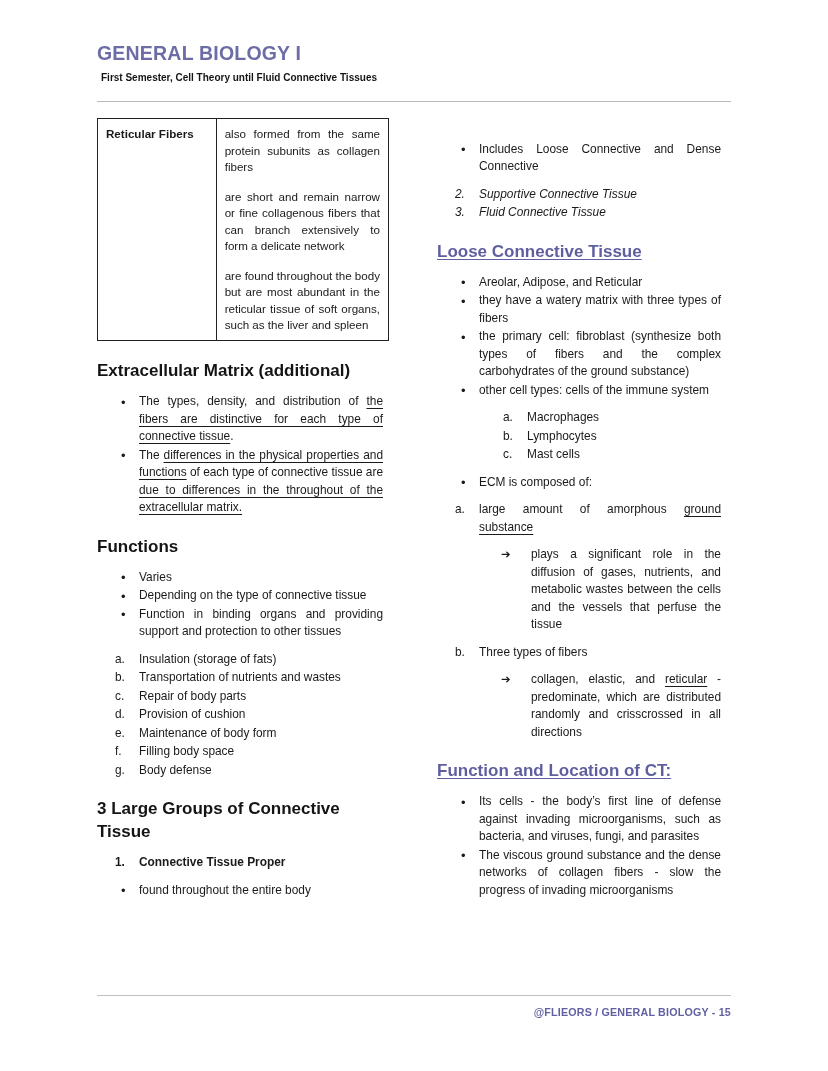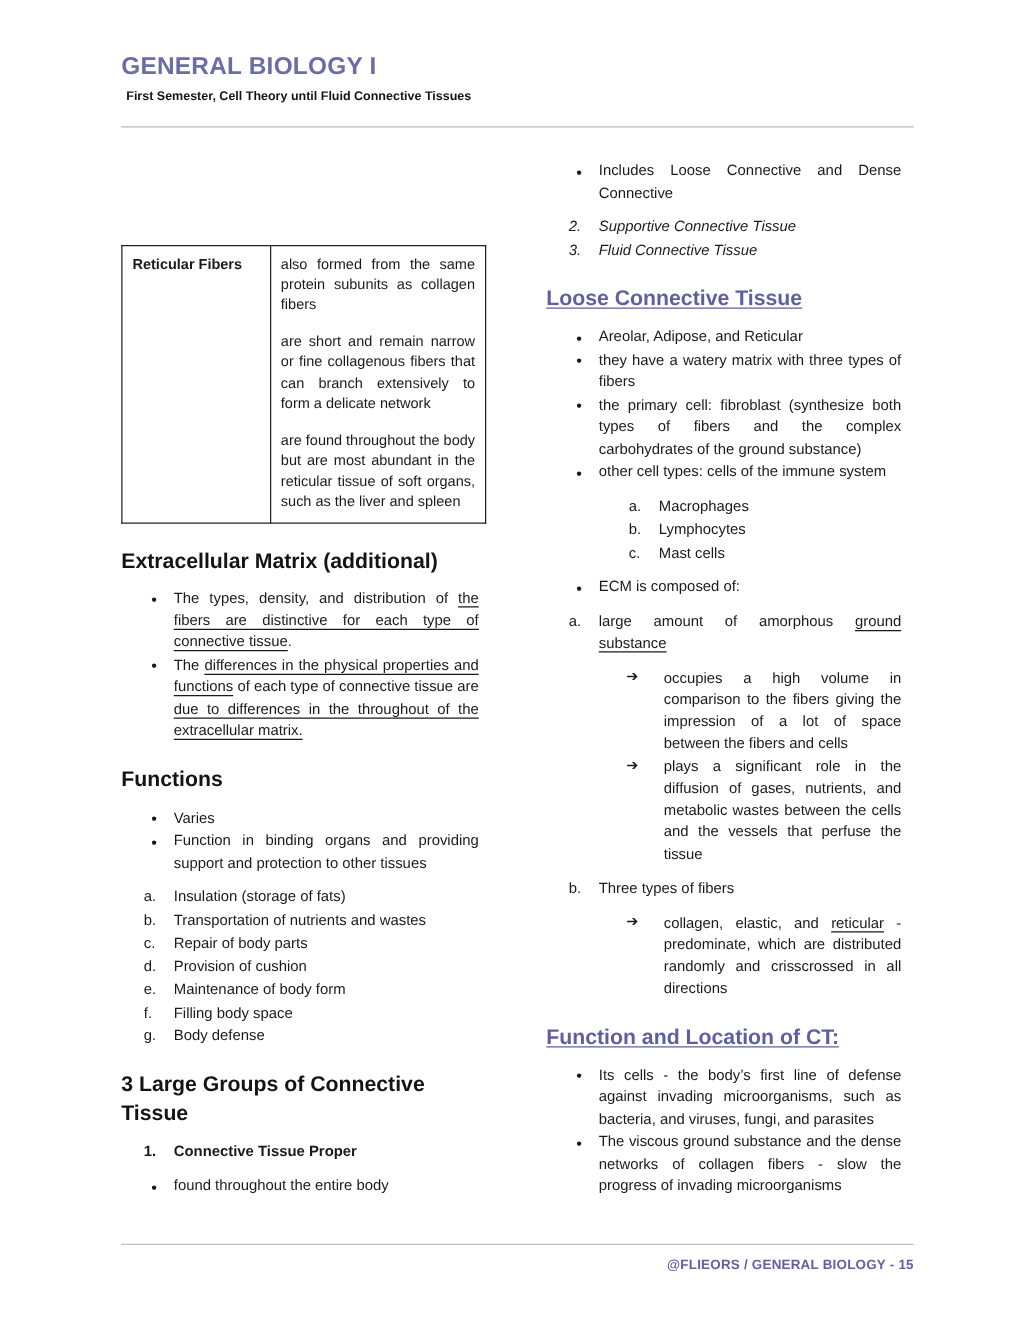--- a/index.html
+++ b/index.html
@@ -231,20 +231,21 @@
             <span>The types, density, and distribution of </span><span class="uline">the fibers are distinctive for each type of connective tissue</span><span>.</span>
           </li>
           <li>
             <span>The </span><span class="uline">differences in the physical properties and functions</span><span> of each type of connective tissue are </span><span class="uline">due to differences in the throughout of the extracellular matrix.</span>
           </li>
         </ul>
 
         <div class="sec-head">Functions</div>
         <ul class="bul">
           <li>Varies</li>
+          <li>Depending on the type of connective tissue</li>
           <li>Function in binding organs and providing support and protection to  other tissues</li>
         </ul>
         <ol class="alpha">
           <li><span class="mk">a.</span><span>Insulation (storage of fats)</span></li>
           <li><span class="mk">b.</span><span>Transportation of nutrients and wastes</span></li>
           <li><span class="mk">c.</span><span>Repair of body parts</span></li>
           <li><span class="mk">d.</span><span>Provision of cushion</span></li>
           <li><span class="mk">e.</span><span>Maintenance of body form</span></li>
           <li><span class="mk">f.</span><span>Filling body space</span></li>
           <li><span class="mk">g.</span><span>Body defense</span></li>
@@ -284,21 +285,20 @@
           <li><span class="mk">b.</span><span>Lymphocytes</span></li>
           <li><span class="mk">c.</span><span>Mast cells</span></li>
         </ol>
         <ul class="bul">
           <li>ECM is composed of:</li>
         </ul>
         <ol class="alpha">
           <li><span class="mk">a.</span><span>large amount of amorphous </span><span class="uline">ground substance</span></li>
         </ol>
         <ul class="arrow">
-          <li>occupies a high volume in comparison to the fibers giving the impression of a lot of space between the fibers and cells</li>
           <li>plays a significant role in the diffusion of gases, nutrients, and metabolic wastes between the cells and the vessels that perfuse the tissue</li>
         </ul>
         <ol class="alpha">
           <li><span class="mk">b.</span><span>Three types of fibers</span></li>
         </ol>
         <ul class="arrow">
           <li><span>collagen, elastic, and </span><span class="uline">reticular</span><span> - predominate, which are distributed randomly and crisscrossed in all directions</span></li>
         </ul>
 
         <div class="sec-head link-head">Function and Location of CT:</div>

